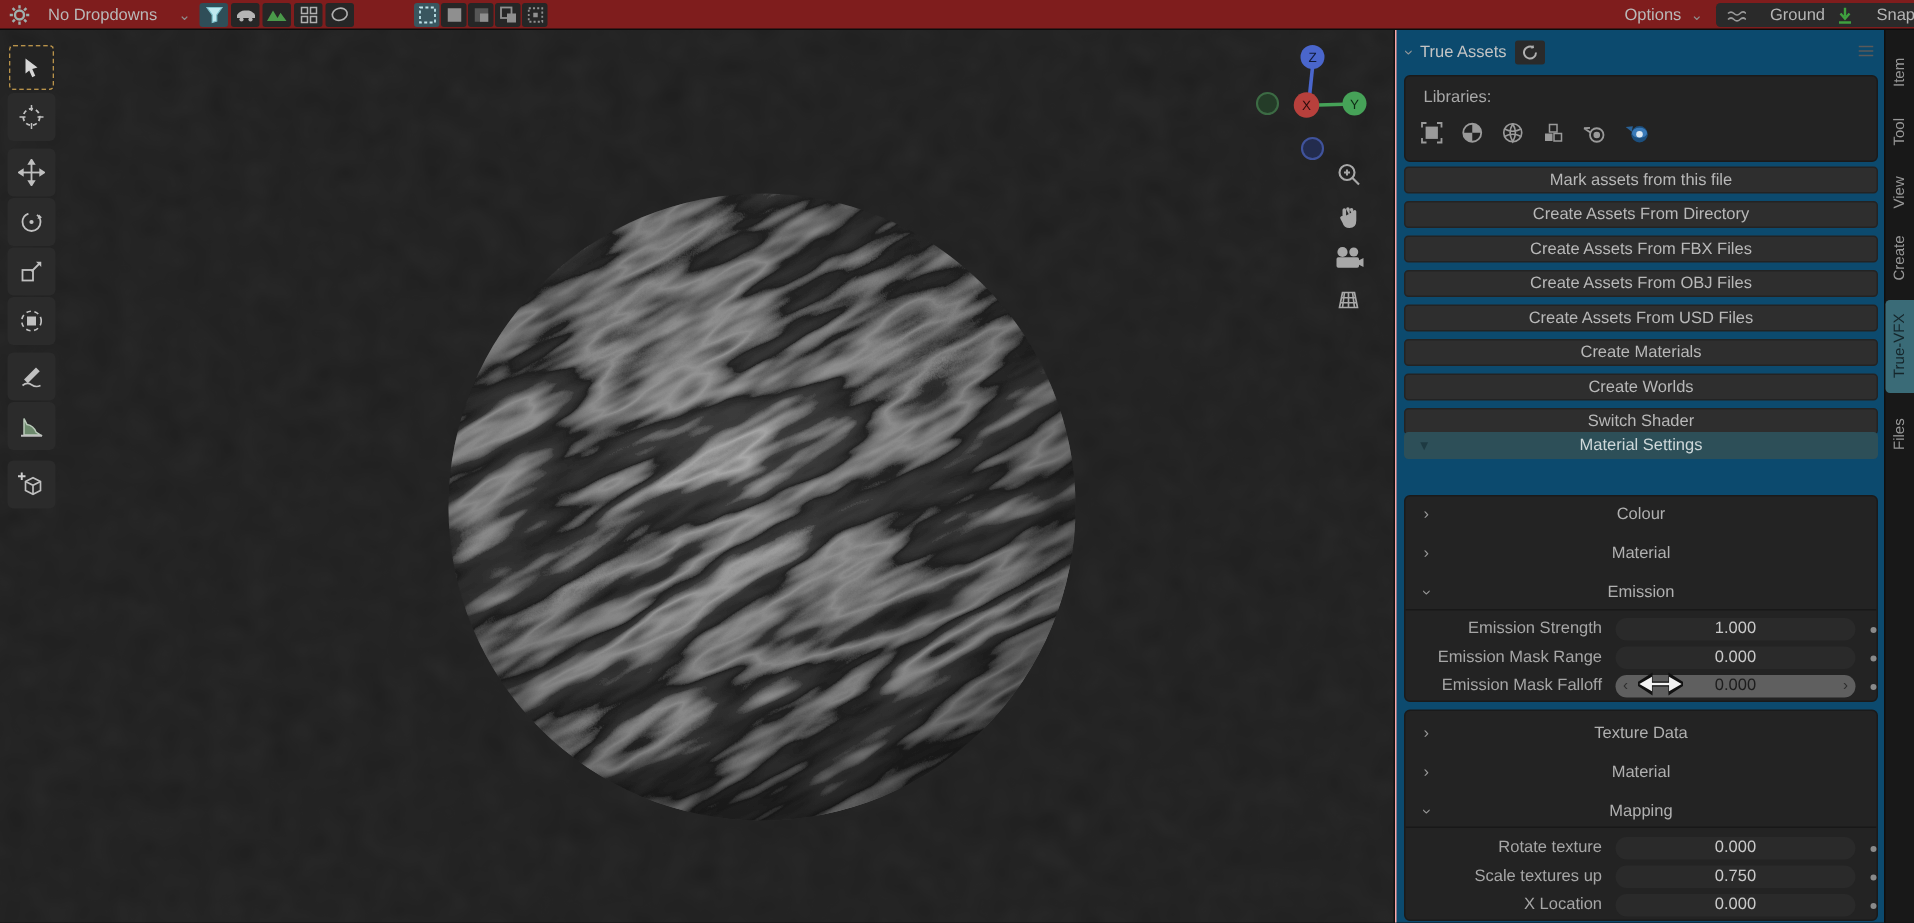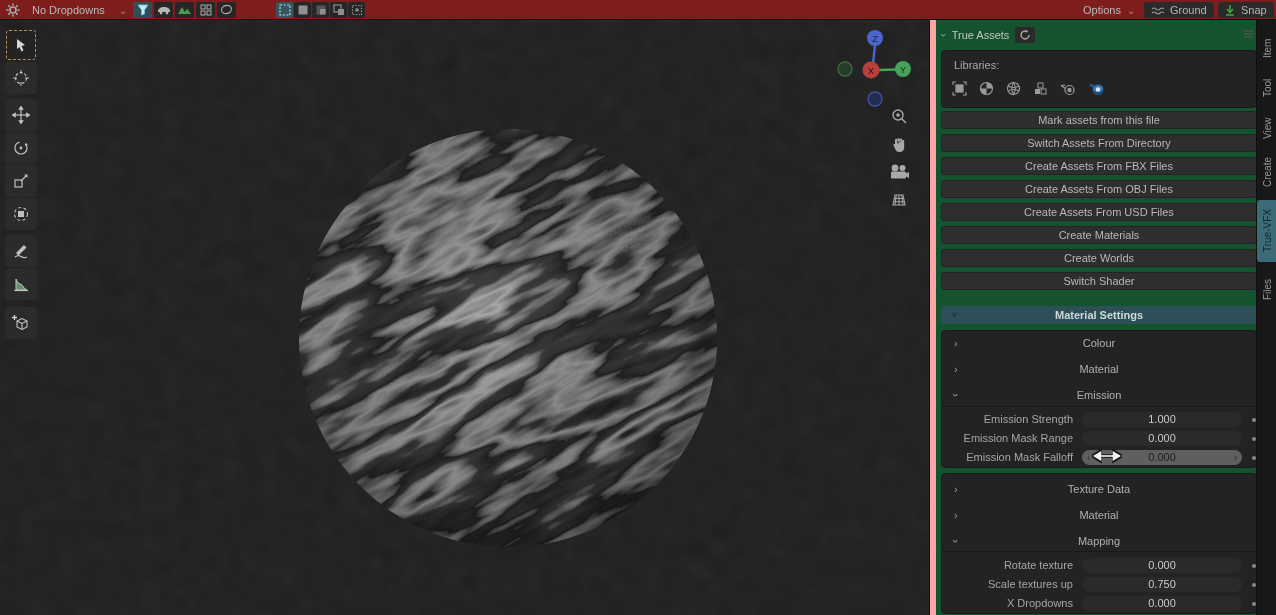--- a/index.html
+++ b/index.html
@@ -10,32 +10,32 @@
   #topbar { position:absolute; left:0; top:0; width:1276px; height:20px;
     background:#7f1d1d; border-bottom:1px solid #0c0c0c; color:#b9b9b9; font-size:11px; }
   .tb-item { position:absolute; top:0; height:20px; display:flex; align-items:center; }
   .iconbox { width:19px; height:16px; margin-right:2px; background:#262626; border-radius:2px;
     display:flex; align-items:center; justify-content:center; }
   .iconbox.teal { background:#2f4e58; }
   .selbox { width:17px; height:16px; margin-right:1px; background:#262626; border-radius:2px;
     display:flex; align-items:center; justify-content:center; }
   .selbox.active { background:#39565f; }
   .tb-btn { height:16px; background:#2a2a2a; border-radius:3px; display:flex; align-items:center;
-    padding:0 7px; gap:6px; color:#b5b5b5; }
+    padding:0 7px; gap:16px; color:#b5b5b5; }
   .chev { color:#8f8f8f; font-size:10px; }
   
   #viewport { position:absolute; left:0; top:20px; width:929px; height:595px; background:#1c1c1c; }
   #vp-noise { position:absolute; left:0; top:0; opacity:.35; }
   
   .tool { position:absolute; left:5px; width:32px; height:32px; background:#2b2b2b;
     border-radius:4px; display:flex; align-items:center; justify-content:center; }
   .tool.active { background:#232323; outline:1px dashed #b8924a; outline-offset:-2px; }
   
-  #panel { position:absolute; left:930px; top:20px; width:326px; height:595px; background:#14532d;
-    border-left:6px solid #fca5a5; color:#b4b4b4; font-size:11px; }
+  #panel { position:absolute; left:930px; top:20px; width:326px; height:595px; background:#0c4a6e;
+    border-left:1px solid #fca5a5; color:#b4b4b4; font-size:11px; }
   .p-box { position:absolute; left:5px; width:316px; background:#232323; border-radius:4px;
     border:1px solid #1a1a1a; }
   .p-btn { position:absolute; left:5px; width:316px; height:18px; background:#2e2e2e;
     border:1px solid #232323; border-radius:3px; color:#b8b8b8; display:flex;
     align-items:center; justify-content:center; }
   .hdr-teal { position:absolute; left:5px; width:316px; height:18px; background:#2d4f58;
     border-radius:3px; color:#cfd8da; display:flex; align-items:center; justify-content:center; }
   .hdr-teal .tri { position:absolute; left:9px; color:#1e3a42; font-size:9px; }
   .secrow { position:absolute; left:6px; width:314px; height:16px; display:flex;
     align-items:center; justify-content:center; color:#b0b0b0; }
@@ -378,42 +378,42 @@
             <path d="M4.8 6.8 L0.8 3.6 L5.6 3.2 Z" fill="#2a6195"></path>
           </svg>
         </span>
     </div>
   </div>
 
   <div class="p-btn" style="top:91px;">
       <span>Mark assets from this file</span>
     </div>
   <div class="p-btn" style="top:114px;">
-      <span>Switch Assets From Directory</span>
+      <span>Create Assets From Directory</span>
     </div>
   <div class="p-btn" style="top:137px;">
       <span>Create Assets From FBX Files</span>
     </div>
   <div class="p-btn" style="top:160px;">
       <span>Create Assets From OBJ Files</span>
     </div>
   <div class="p-btn" style="top:183px;">
       <span>Create Assets From USD Files</span>
     </div>
   <div class="p-btn" style="top:229px;">
       <span>Create Worlds</span>
     </div>
   <div class="p-btn" style="top:206px;">
       <span>Create Materials</span>
     </div>
   <div class="p-btn" style="top:252px;">
       <span>Switch Shader</span>
     </div>
 
-  <div class="hdr-teal" style="top:286px;font-weight:bold;">
+  <div class="hdr-teal" style="top:268px;">
     <span class="tri">▼</span>
     <span>Material Settings</span>
   </div>
 
   <div class="p-box" style="top:310px; height:138px;"></div>
   <div class="secrow" style="top:315px;">
     <span class="sc">›</span>
     <span>Colour</span>
   </div>
   <div class="secrow" style="top:341px;">
@@ -465,21 +465,21 @@
     <div class="flabel">Rotate texture</div>
     <div class="pill"><span>0.000</span></div>
     <span class="dot"></span>
   </div>
   <div class="fieldrow" style="top:557px;">
     <div class="flabel">Scale textures up</div>
     <div class="pill"><span>0.750</span></div>
     <span class="dot"></span>
   </div>
   <div class="fieldrow" style="top:576px;">
-    <div class="flabel">X Dropdowns</div>
+    <div class="flabel">X Location</div>
     <div class="pill"><span>0.000</span></div>
     <span class="dot"></span>
   </div>
 </div>
 
 <div class="abs" style="left:1092px; top:448px; z-index:50;">
   <svg width="30" height="16" viewBox="0 0 30 16">
       <g stroke="#111" stroke-width="3.4" fill="#111">
         <line x1="7" y1="8" x2="23" y2="8"></line>
         <path d="M1 8 L8 3.5 V12.5 Z"></path>

